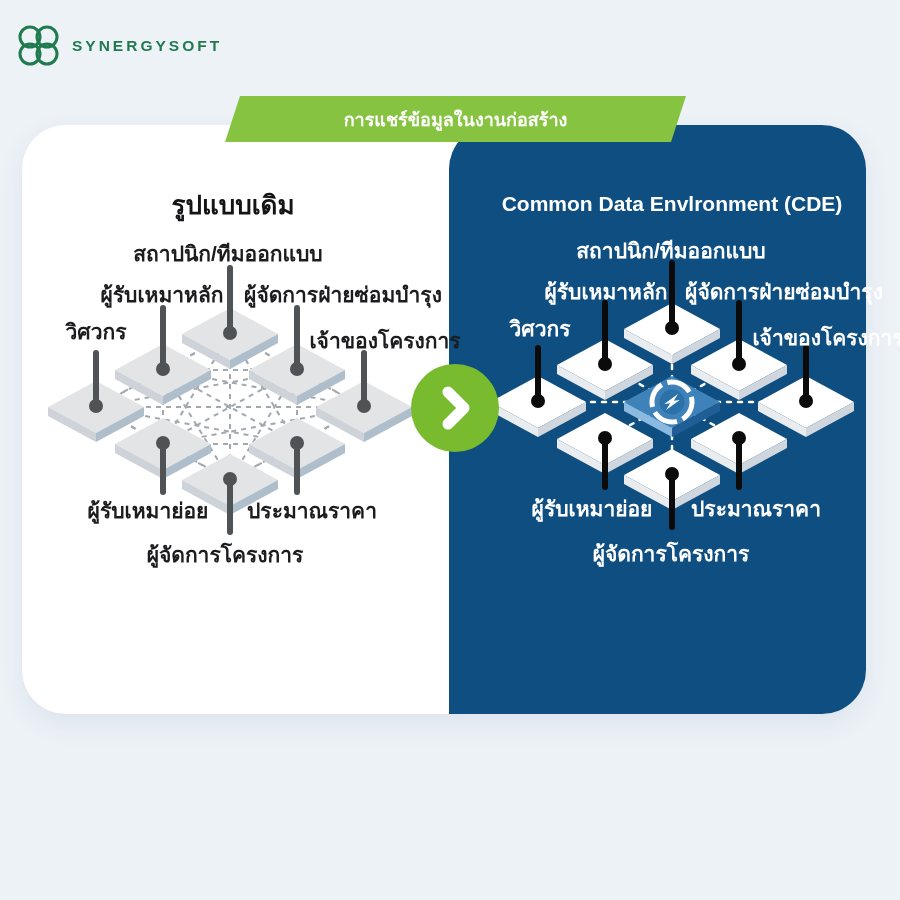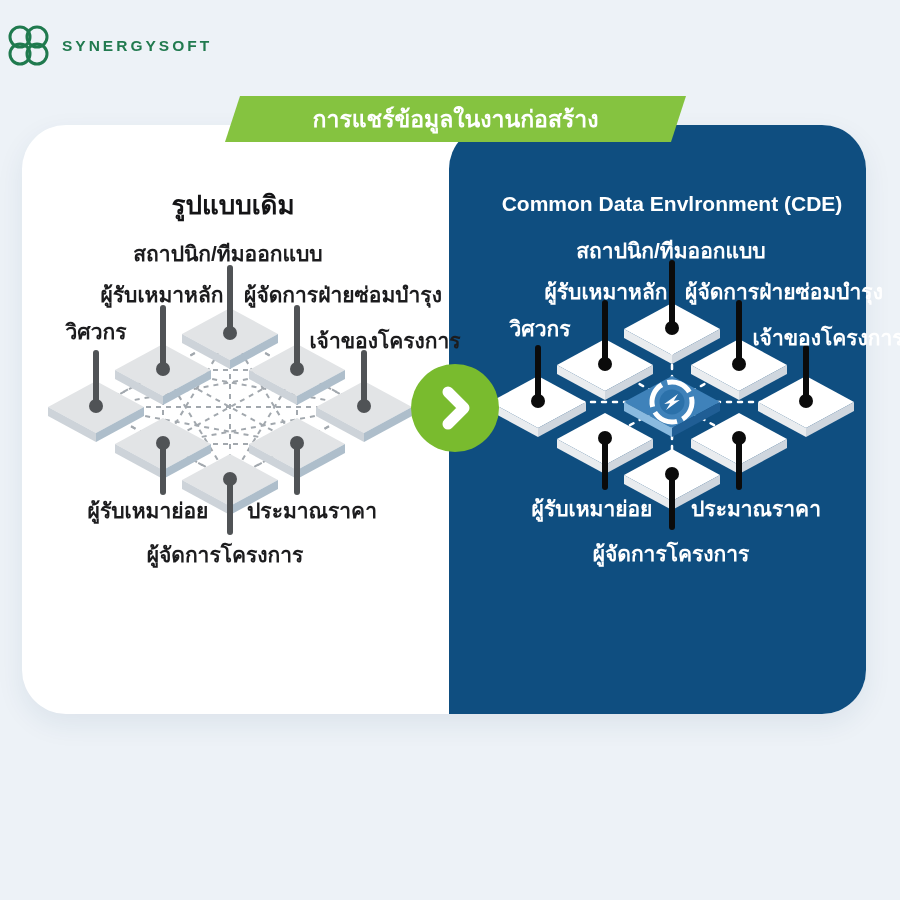--- a/index.html
+++ b/index.html
@@ -5,21 +5,21 @@
   html,body{margin:0;padding:0;}
   body{
     width:900px;height:900px;
     background:#edf2f7;
     font-family:"Liberation Sans","DejaVu Sans",sans-serif;
     position:relative;overflow:hidden;
   }
   .stage{position:absolute;inset:0;}
 
   
-  .logo{position:absolute;left:6px;top:24px;display:flex;align-items:center;gap:10px;}
+  .logo{position:absolute;left:16px;top:24px;display:flex;align-items:center;gap:10px;}
   .logo-text{
     color:#217a4f;font-size:15.5px;font-weight:700;letter-spacing:3px;
   }
 
   
   .card{
     position:absolute;left:22px;top:125px;width:844px;height:589px;
     border-radius:44px;overflow:hidden;background:#ffffff;
     box-shadow:0 10px 28px rgba(20,60,100,0.08);
   }
@@ -28,21 +28,21 @@
     background:#0f4e80;border-radius:44px 0 0 0;
   }
 
   
   .banner{
     position:absolute;left:225px;top:96px;width:461px;height:46px;z-index:5;
     background:#85c340;
     clip-path:polygon(15px 0, 100% 0, calc(100% - 15px) 100%, 0 100%);
     display:flex;align-items:center;justify-content:center;
   }
-  .banner span{color:#ffffff;font-size:23px;font-weight:700;}
+  .banner span{color:#ffffff;font-size:18px;font-weight:700;}
 
   
   .panel-title{position:absolute;transform:translate(-50%,-50%);white-space:nowrap;font-weight:700;}
   .title-left{left:233px;top:204px;font-size:26px;color:#141416;}
   .title-right{left:672px;top:204px;font-size:21px;color:#ffffff;}
 
   
   .diagram{position:absolute;width:420px;height:330px;}
   #diagram-left{left:20px;top:242px;}
   #diagram-right{left:462px;top:237px;}

